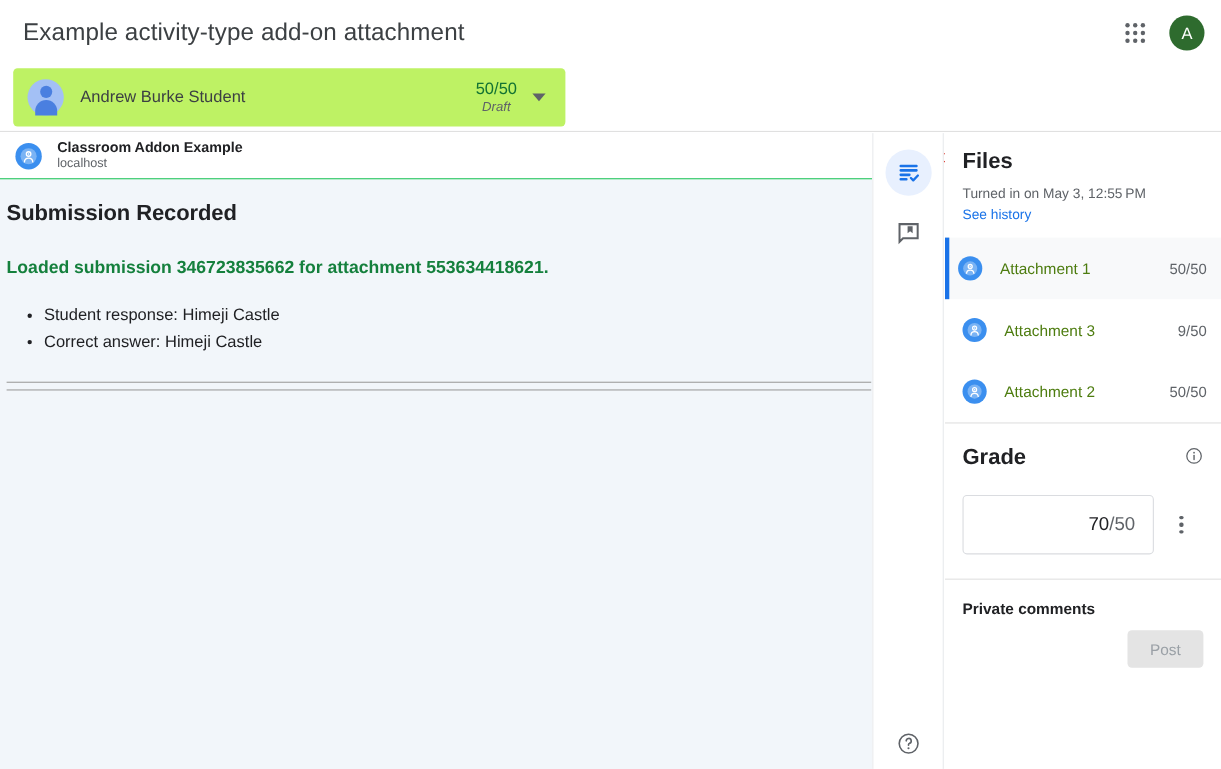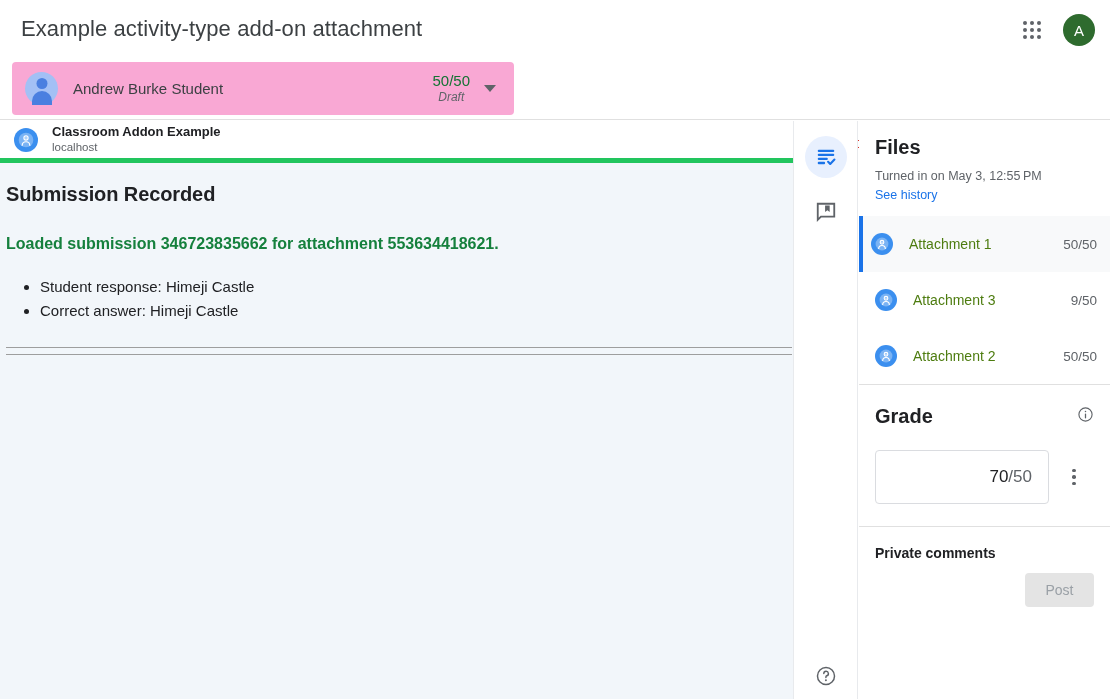--- a/index.html
+++ b/index.html
@@ -41,21 +41,21 @@
   }
 
   
   .subbar {
     position: absolute; left: 0; top: 58px; width: 1110px; height: 62px;
     background: #fff; border-bottom: 1px solid #e0e0e0;
   }
   .student-chip {
     position: absolute; left: 12px; top: 4px;
     width: 502px; height: 53px;
-    background: #f9a8d4; border-radius: 4px;
+    background: #bef264; border-radius: 4px;
     display: flex; align-items: center; cursor: pointer;
   }
   .student-avatar {
     width: 33px; height: 33px; border-radius: 50%;
     margin-left: 13px; background: #a3c0f5;
     position: relative; flex: none;
   }
   .student-avatar::before {
     content: ""; position: absolute; left: 50%; top: 6px;
     transform: translateX(-50%);
@@ -107,21 +107,21 @@
     border-left: 6px solid transparent; border-right: 6px solid transparent;
     border-top: 7px solid #fff;
   }
 
   
   .iframe-area {
     position: absolute; left: 0; top: 121px; width: 793px; height: 578px;
     background: #f2f6fa; overflow: hidden;
   }
   .addon-header {
-    height: 42px; background: #fff; border-bottom: 5px solid #22c55e;
+    height: 42px; background: #fff; border-bottom: 1px solid #22c55e;
     display: flex; align-items: center; padding-left: 14px;
   }
   .addon-logo {
     width: 24px; height: 24px; border-radius: 50%;
     background: #3b8fef; position: relative; flex: none;
     display: flex; align-items: center; justify-content: center;
   }
   .addon-logo svg { display: block; }
   .addon-meta { margin-left: 14px; line-height: 1.25; }
   .addon-title { font-size: 13px; color: #202124; font-weight: bold; }

